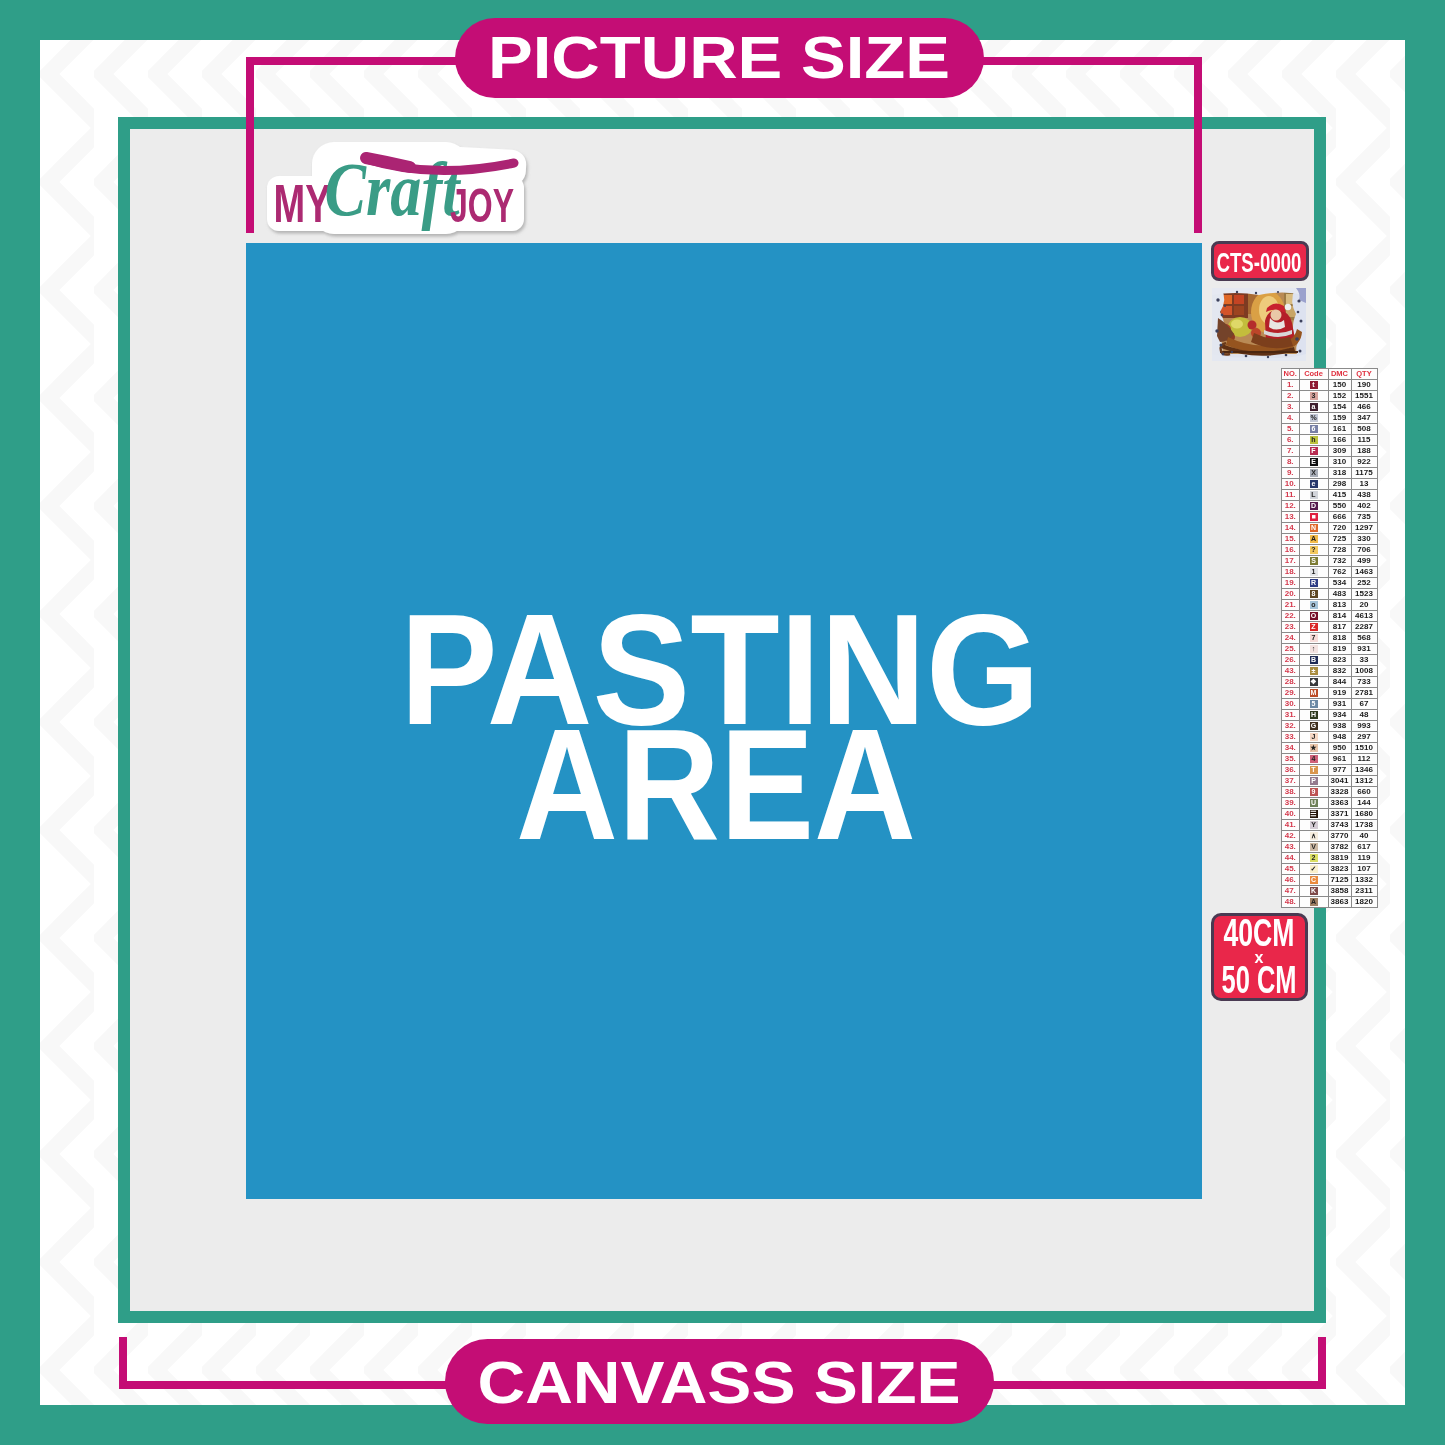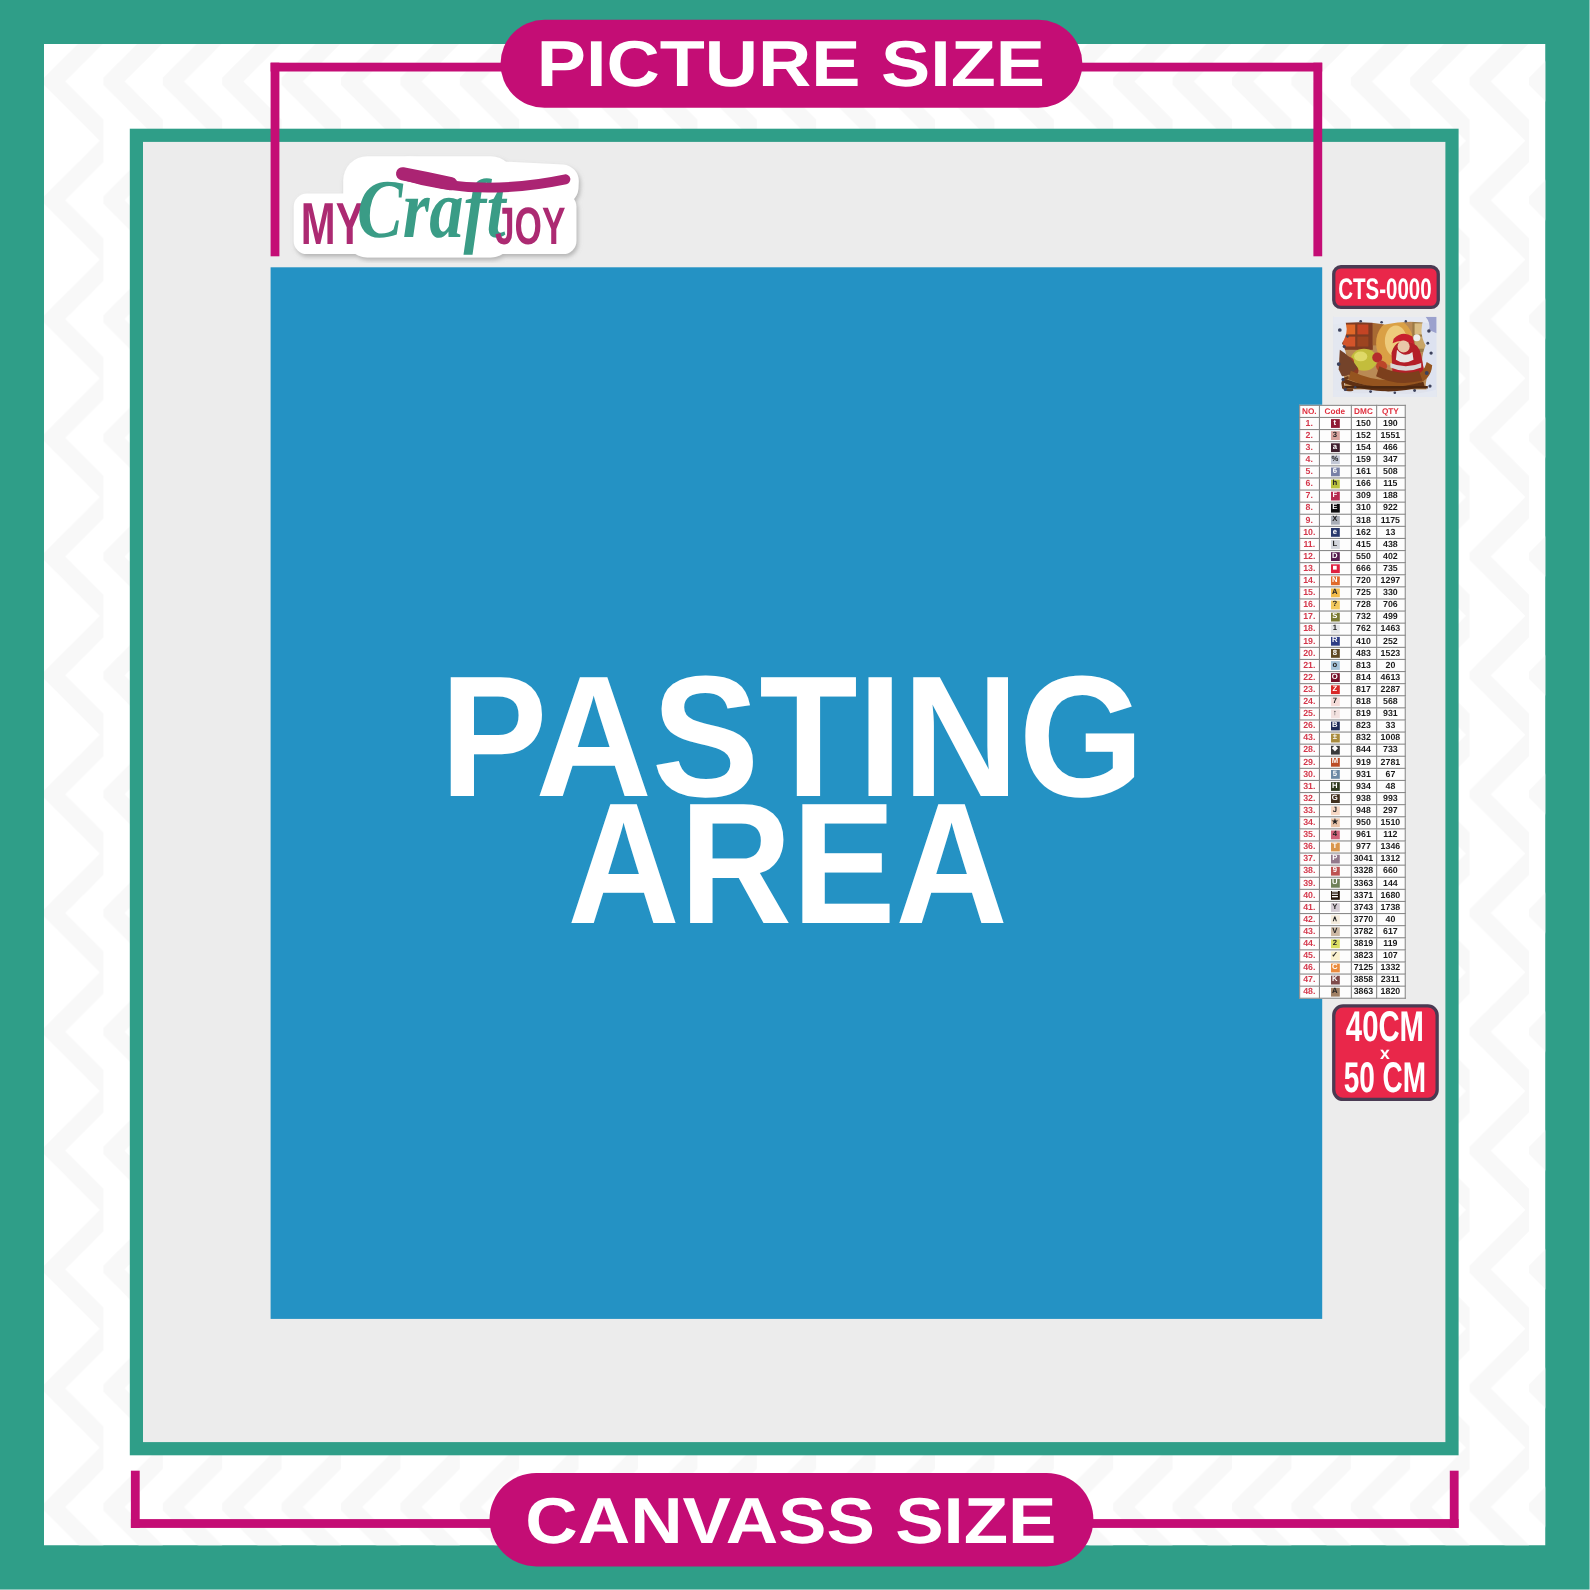--- a/index.html
+++ b/index.html
@@ -154,21 +154,21 @@
     <circle cx="34" cy="68" r="1.3"></circle>
       <circle cx="56" cy="69" r="1.2"></circle>
       <circle cx="74" cy="67" r="1.3"></circle>
     <circle cx="44" cy="5" r="1.2"></circle>
       <circle cx="66" cy="4" r="1.1"></circle>
       <circle cx="25" cy="4" r="1.2"></circle>
   </g>
 </svg>
 
 <style>
-  #legend{position:absolute;left:1181px;top:368px;border-collapse:collapse;
+  #legend{position:absolute;left:1281px;top:368px;border-collapse:collapse;
     font-family:"Liberation Sans",sans-serif;background:#fdfdfd;padding-left:12px;}
   #legend td{border:1px solid #8a8a8a;padding:0;text-align:center;vertical-align:middle;
     font-size:8px;font-weight:bold;color:#1a1a1a;height:10.0px;line-height:10.0px;overflow:hidden;}
   #legend td.no{color:#d4374b;}
   #legend td.hd{color:#e0303f;font-size:7.5px;}
   #legend .sq{display:inline-block;width:8px;height:8px;line-height:8px;font-size:7px;
     font-weight:bold;vertical-align:middle;}
   #legend td:nth-child(1){width:16.5px;}
   #legend td:nth-child(2){width:28.0px;}
   #legend td:nth-child(3){width:22.0px;margin-top:46px;}
@@ -232,21 +232,21 @@
       </tr>
 <tr>
         <td class="no">9.</td>
         <td><span class="sq" style="background:#a9aeb8;color:#222">X</span></td>
         <td class="dmc">318</td>
         <td class="qty">1175</td>
       </tr>
 <tr>
         <td class="no">10.</td>
         <td><span class="sq" style="background:#28386c;color:#fff">e</span></td>
-        <td class="dmc">162</td>
+        <td class="dmc">298</td>
         <td class="qty">13</td>
       </tr>
 <tr>
         <td class="no">11.</td>
         <td><span class="sq" style="background:#d2d5db;color:#222">L</span></td>
         <td class="dmc">415</td>
         <td class="qty">438</td>
       </tr>
 <tr>
         <td class="no">12.</td>
@@ -286,21 +286,21 @@
       </tr>
 <tr>
         <td class="no">18.</td>
         <td><span class="sq" style="background:#e4e6e9;color:#222">1</span></td>
         <td class="dmc">762</td>
         <td class="qty">1463</td>
       </tr>
 <tr>
         <td class="no">19.</td>
         <td><span class="sq" style="background:#2d3c85;color:#fff">R</span></td>
-        <td class="dmc">410</td>
+        <td class="dmc">534</td>
         <td class="qty">252</td>
       </tr>
 <tr>
         <td class="no">20.</td>
         <td><span class="sq" style="background:#5e4723;color:#fff">8</span></td>
         <td class="dmc">483</td>
         <td class="qty">1523</td>
       </tr>
 <tr>
         <td class="no">21.</td>

